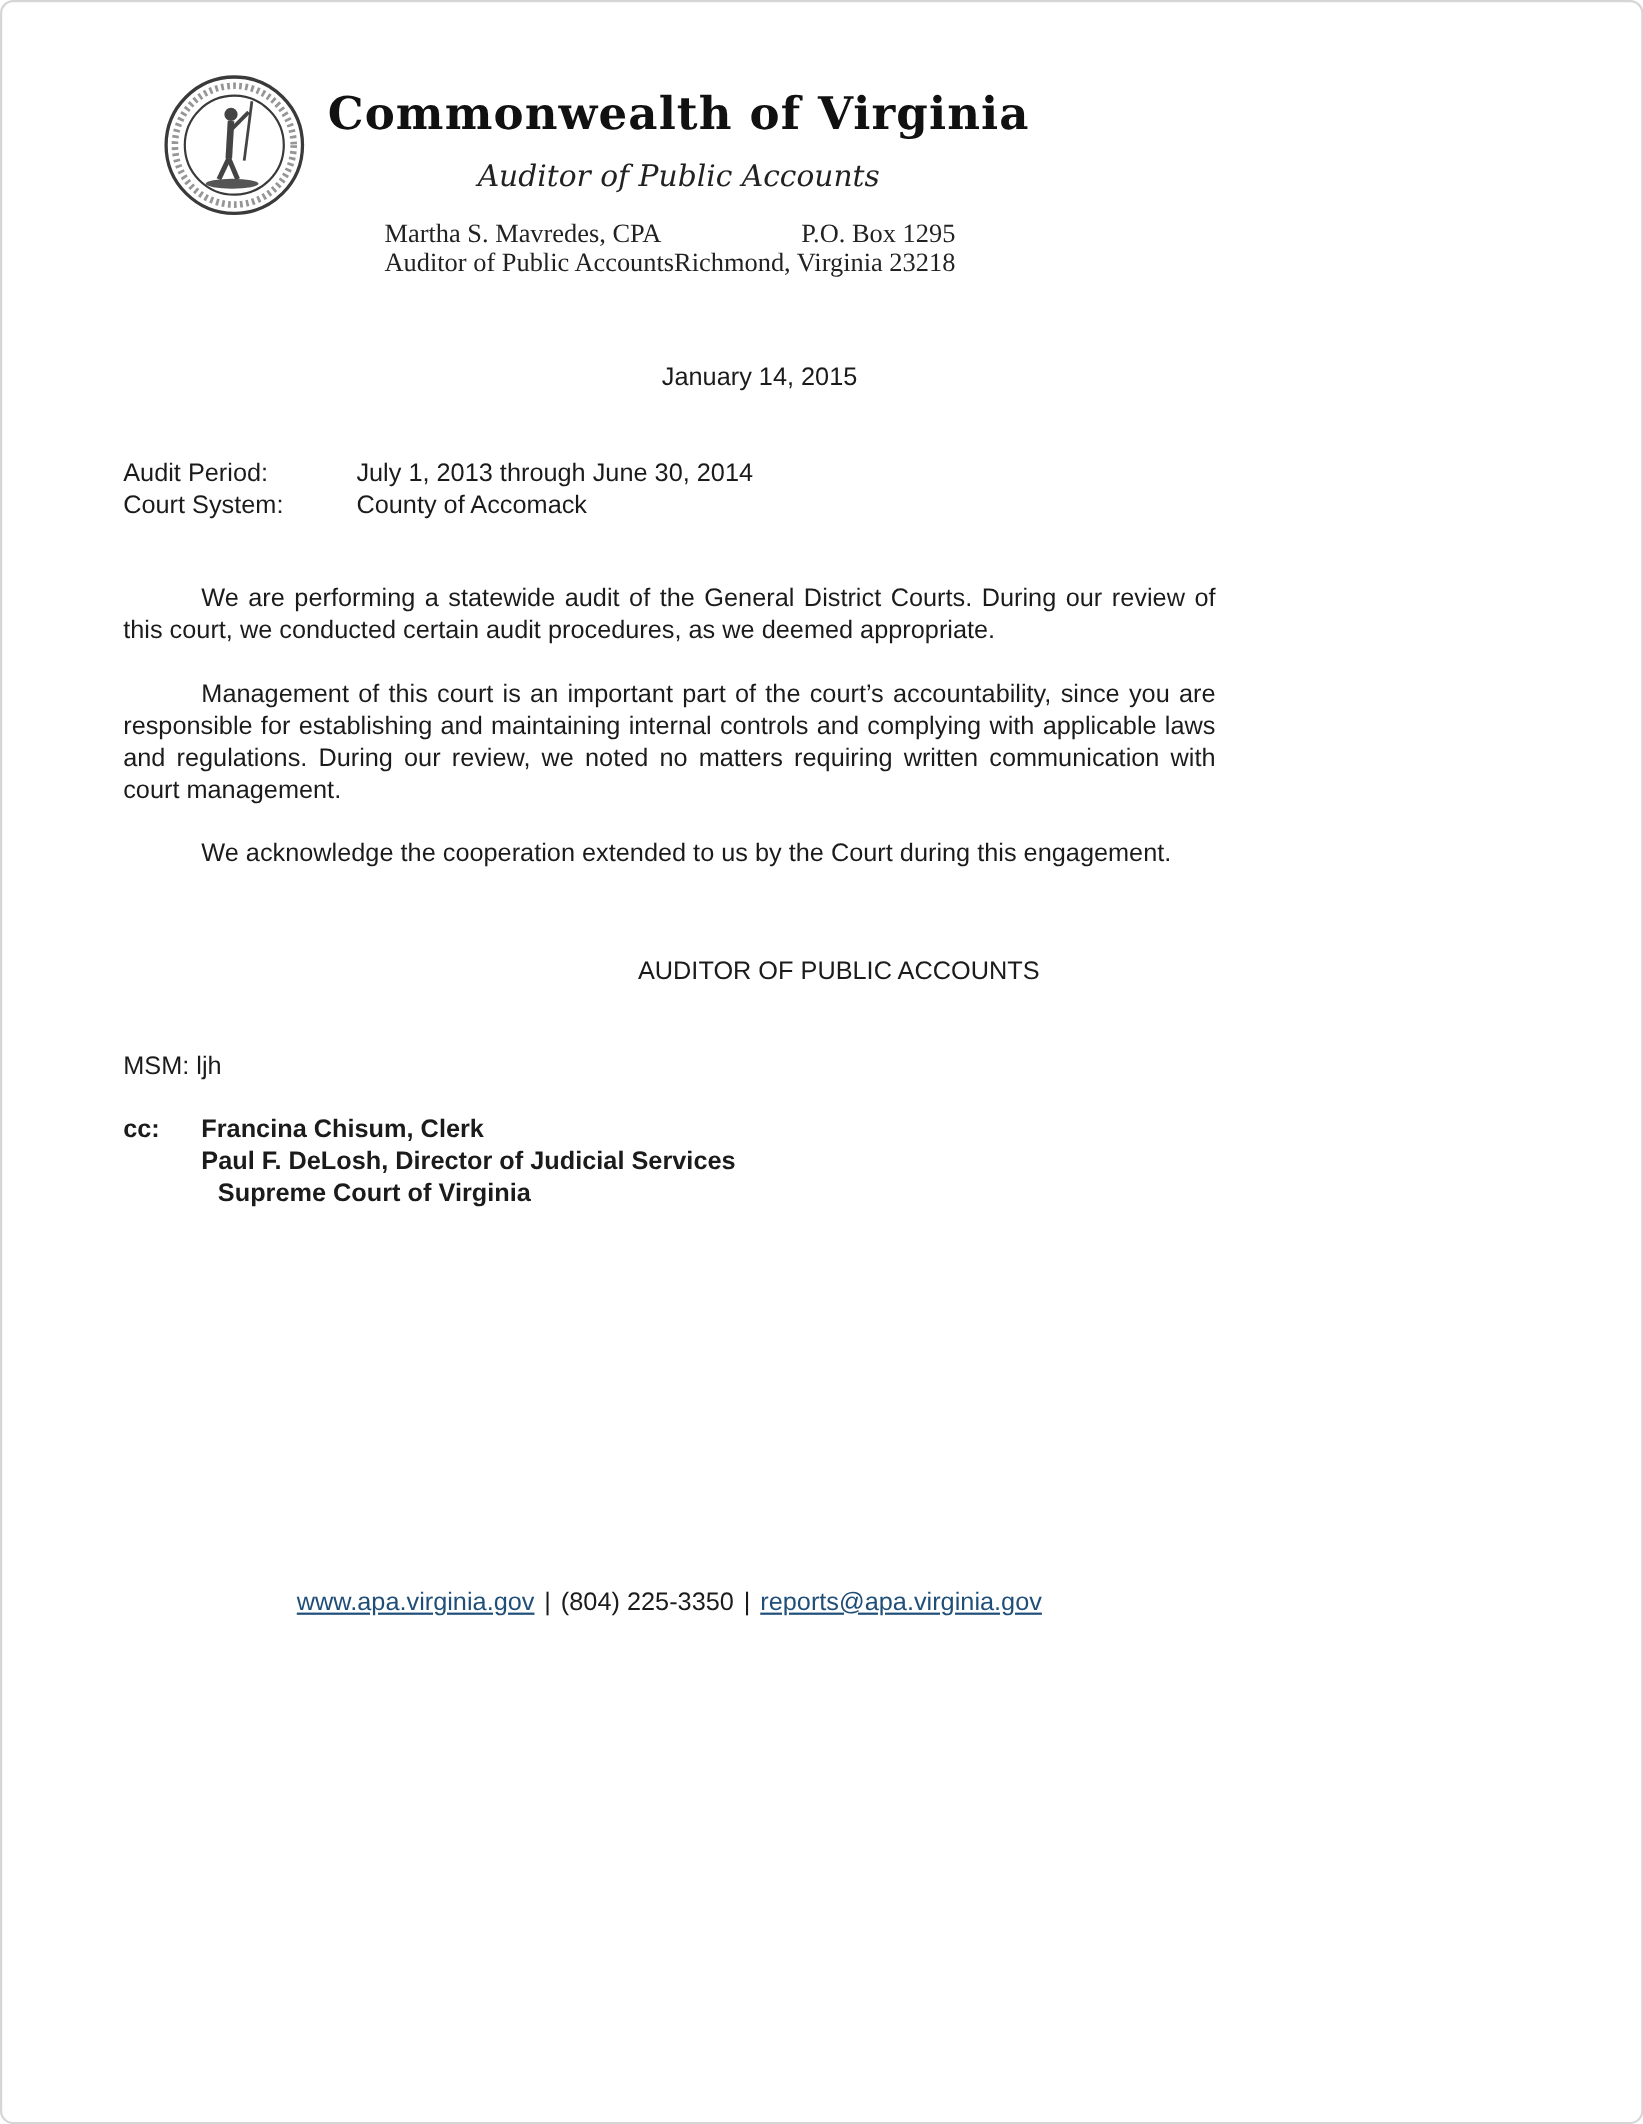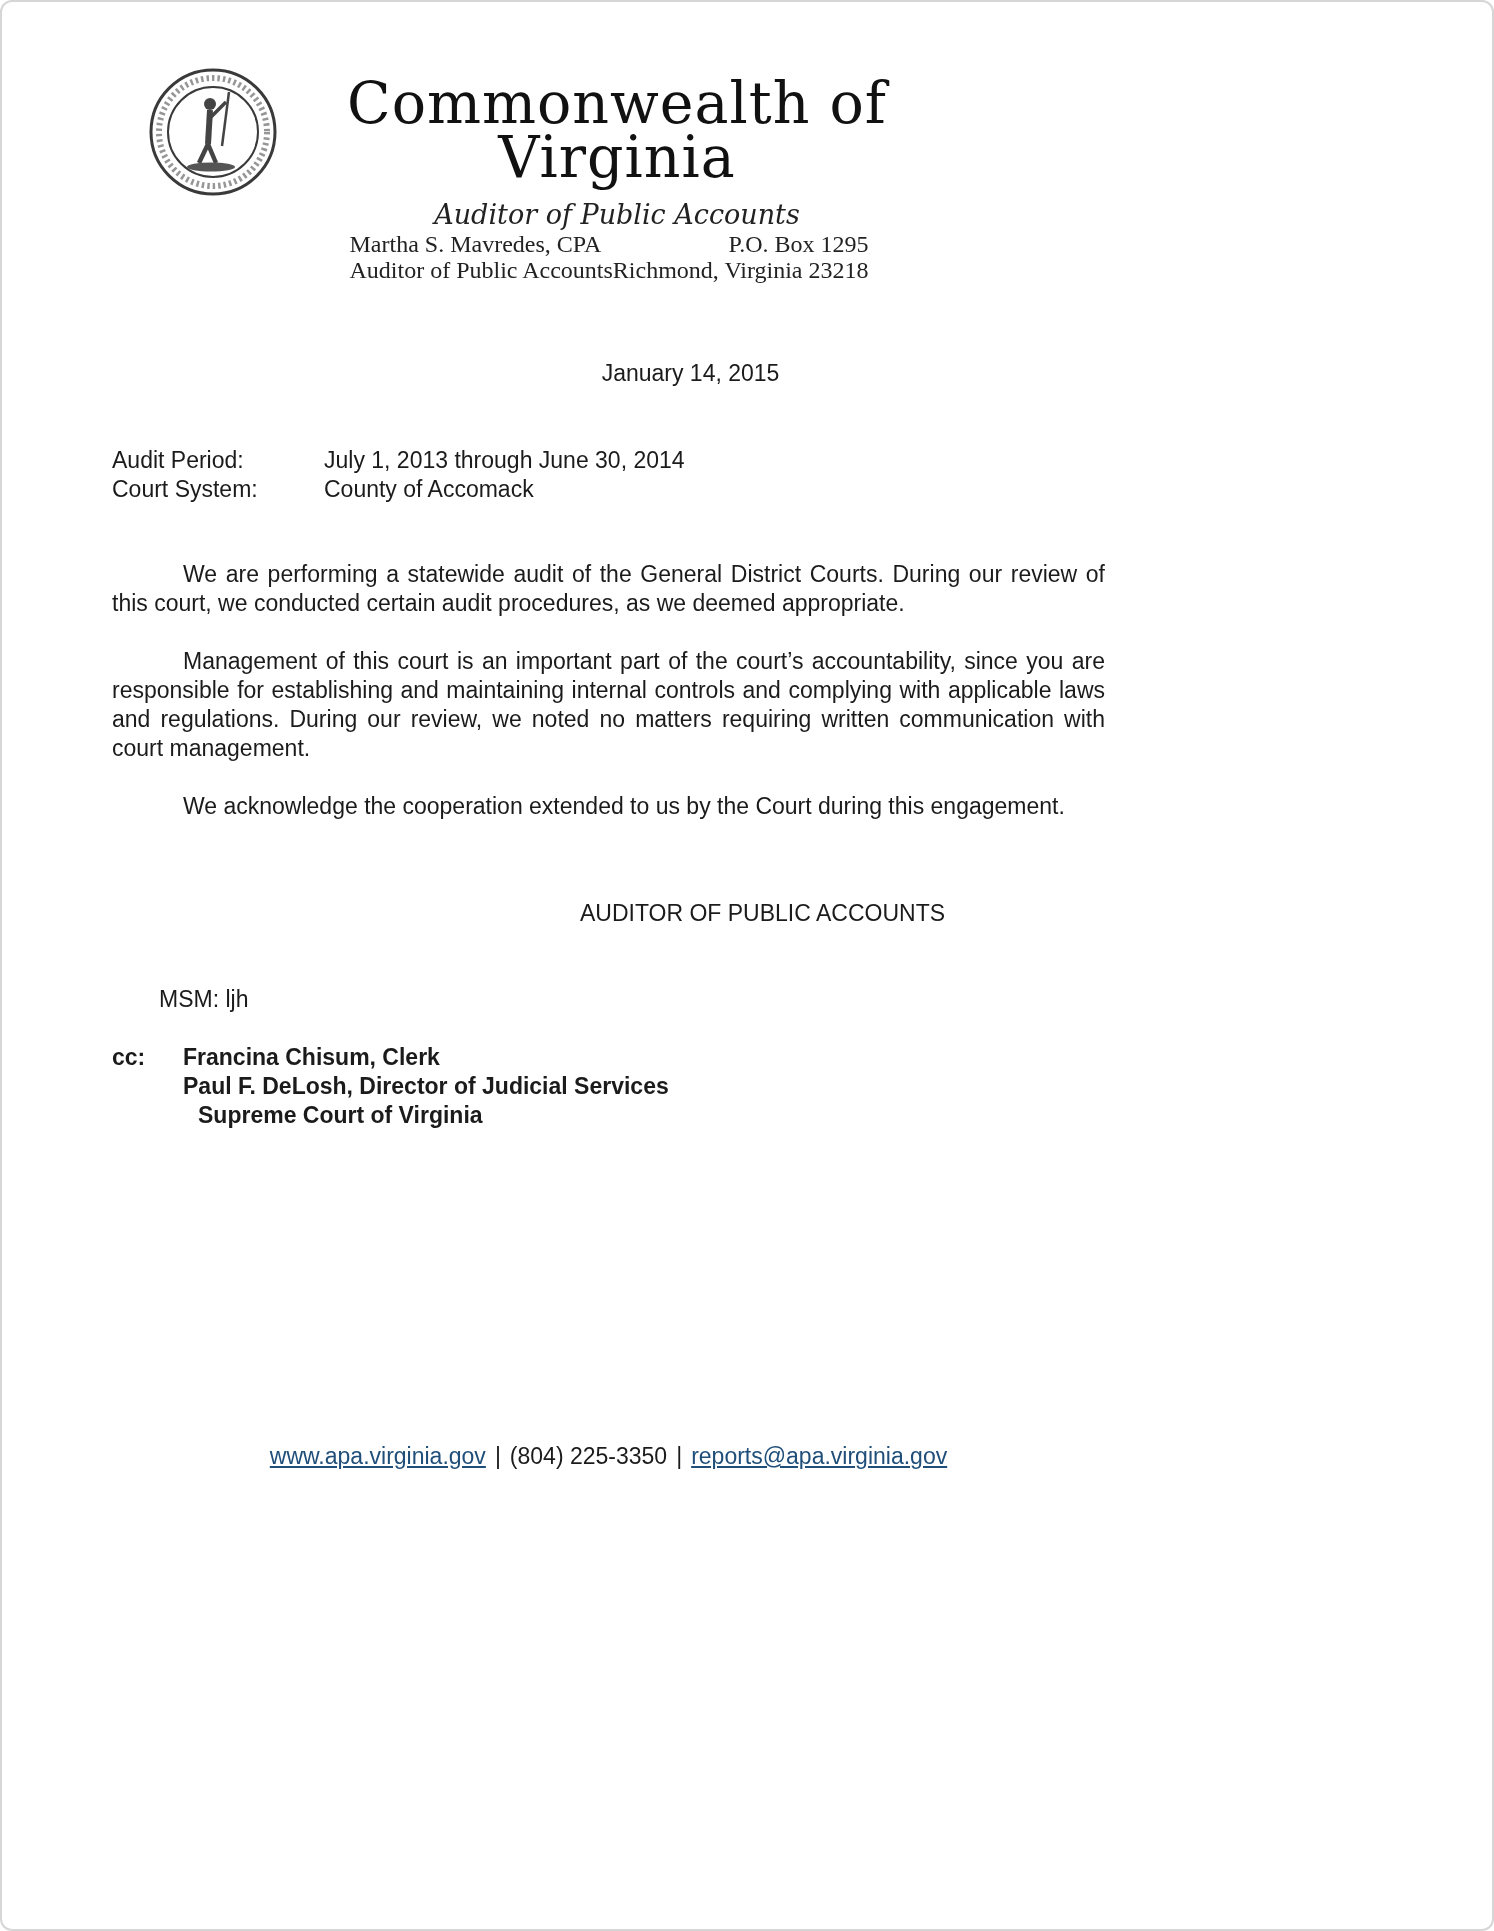--- a/index.html
+++ b/index.html
@@ -15,37 +15,37 @@
     font-family:"Liberation Sans","DejaVu Sans",sans-serif;
     font-size:23px;line-height:29px;color:#1b1b1b;
   }
   .content{margin-left:110px;width:993px;padding-top:64px;}
 
   
   .letterhead{display:flex;align-items:flex-start;}
   .seal{margin-left:35px;width:132px;height:132px;flex:none;}
   .title-col{width:676px;text-align:center;padding-top:10px;
     font-family:"DejaVu Serif","Liberation Serif",serif;}
-  .org-name{font-size:57px;font-weight:normal;line-height:54px;letter-spacing:1px;color:#111;}
+  .org-name{font-size:41px;font-weight:bold;line-height:54px;letter-spacing:1px;color:#111;}
   .org-subtitle{font-size:27px;font-style:italic;margin-top:16px;color:#222;}
   .contact-row{display:flex;justify-content:center;margin-top:2px;
     font-family:"Liberation Serif","DejaVu Serif",serif;font-size:24px;line-height:26px;color:#222;}
   .contact-left{margin-left:35px;}
   .contact-right{text-align:right;margin-right:34px;}
 
   
   .date{margin-left:164px;text-align:center;margin-top:76px;}
   .recipient{margin-top:56px;}
   .recipient div{white-space:pre-wrap;}
   .audit-info{margin-top:58px;margin-bottom:56px;}
   .audit-row{display:flex;}
   .audit-label{width:212px;flex:none;}
   p.body-para{margin:29px 0;text-align:justify;text-indent:71px;}
   .signature{margin-left:308px;text-align:center;margin-top:78px;}
-  .reference{margin-top:57px;margin-left:47px;}
+  .reference{margin-top:57px;}
   .cc-block{display:flex;margin-top:29px;font-weight:bold;}
   .cc-label{width:71px;flex:none;}
   .cc-indent{padding-left:15px;}
 
   
   .footer{position:absolute;top:1440px;left:110px;width:993px;text-align:center;}
   .footer .sep{margin:0 9px;}
   a.link{text-decoration:underline;cursor:pointer;}
 </style>
 </head>

